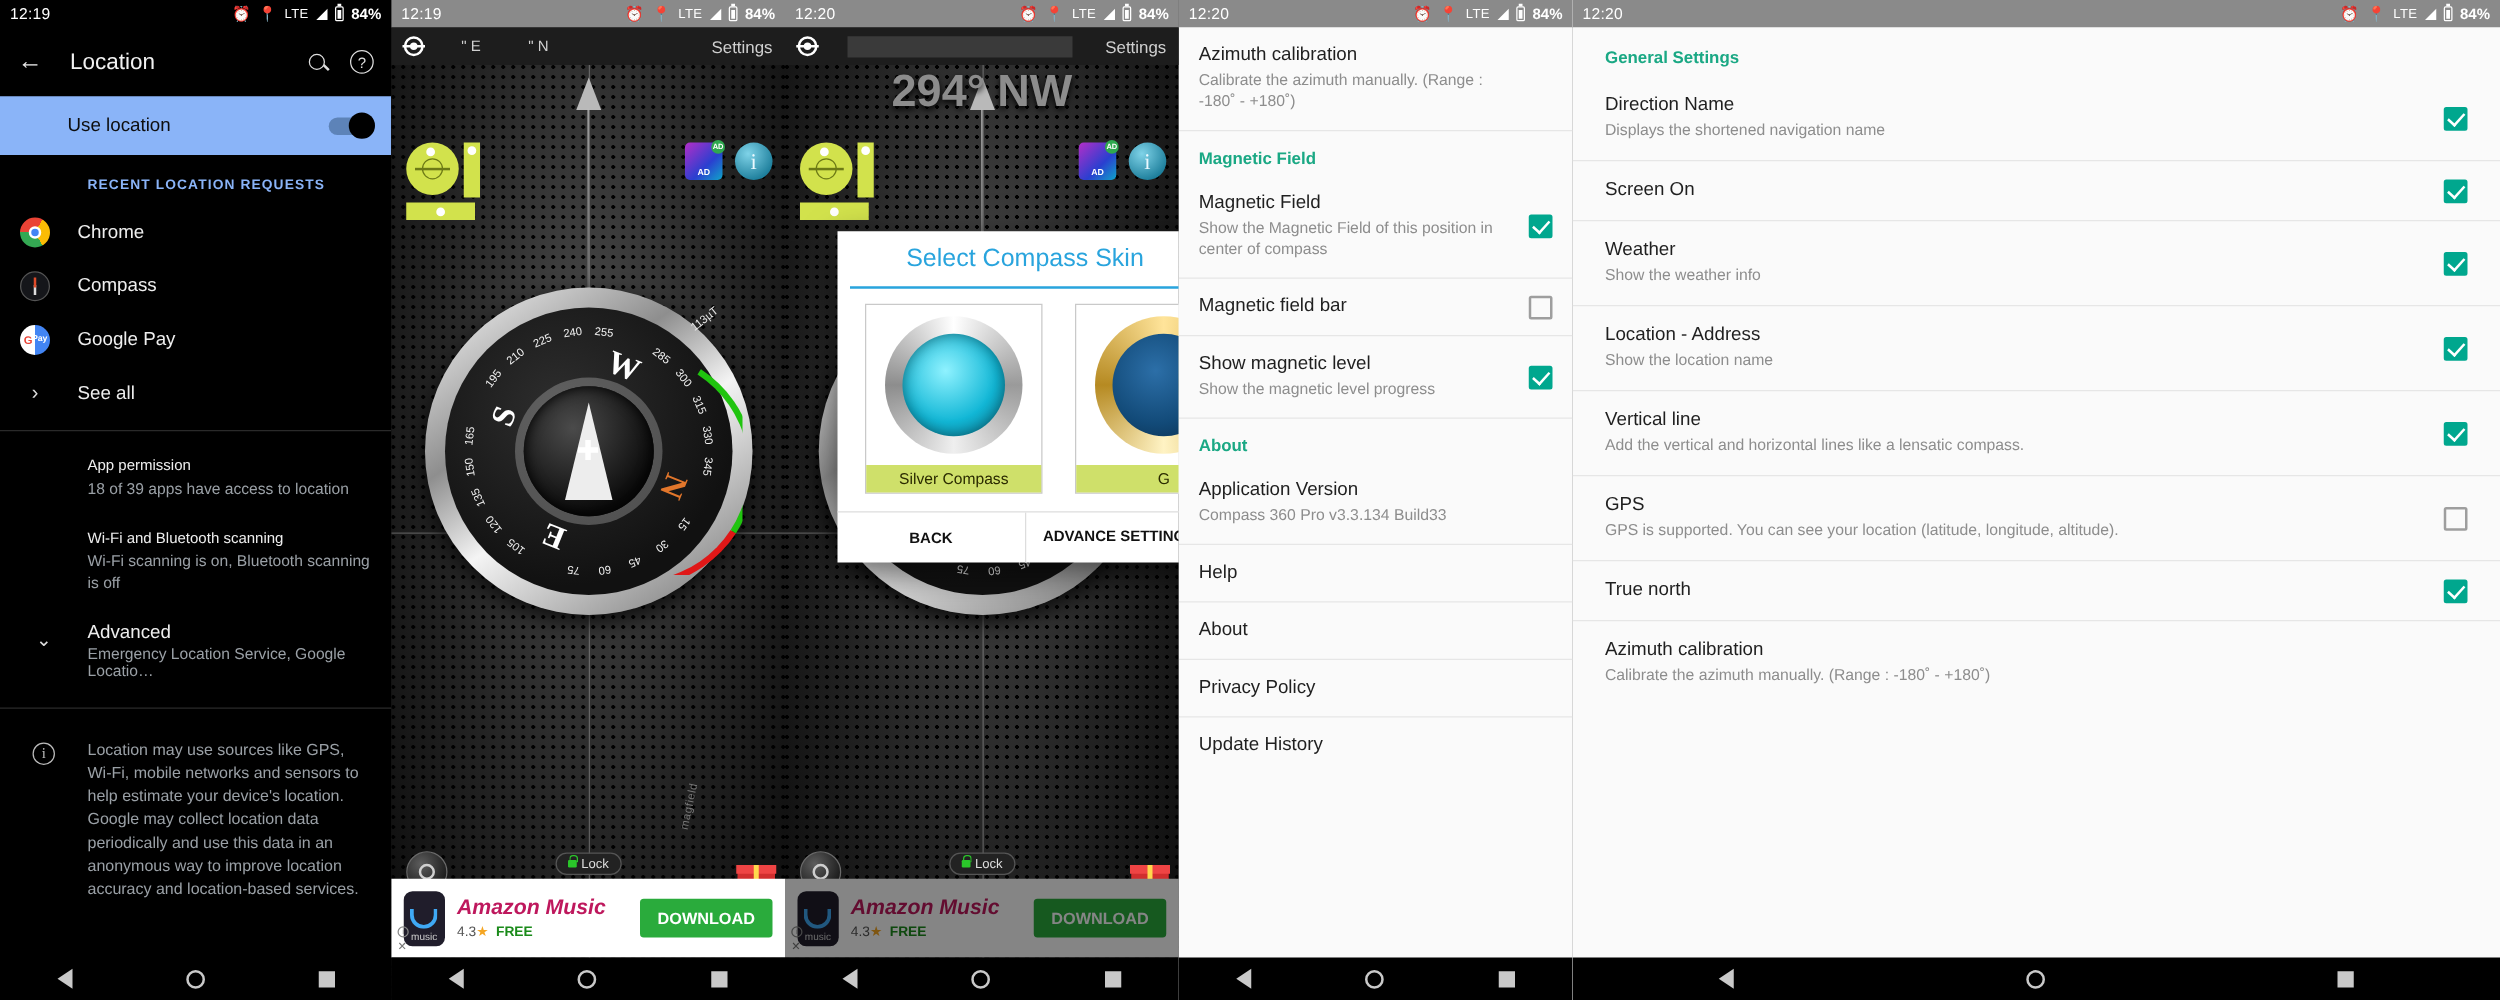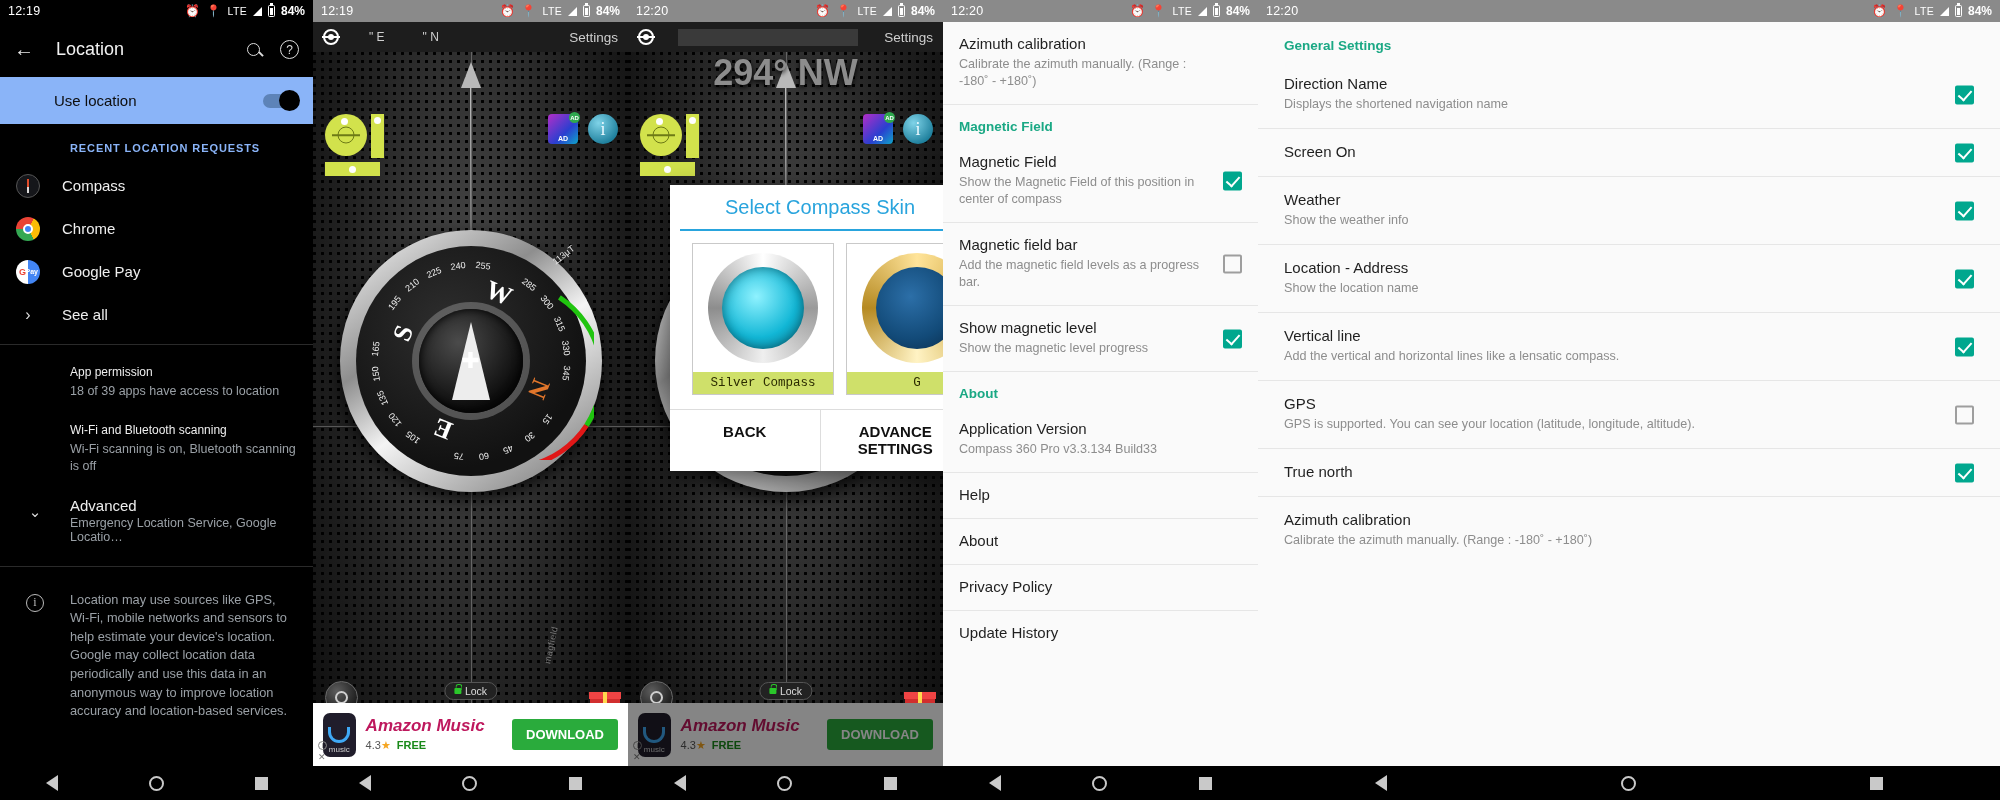--- a/index.html
+++ b/index.html
@@ -186,35 +186,35 @@
   .am-text .t2 .free { color:#1a8a1a; font-weight:700; margin-left:6px; }
   .dl-btn { margin-left:auto; background:#2aab3c; color:#fff; font-size:13px; font-weight:700;
     padding:8px 14px; border-radius:3px; }
   .ad-x { position:absolute; left:5px; bottom:4px; color:#777; font-size:9px; }
   .ad-i { position:absolute; left:5px; bottom:16px; width:9px; height:9px; border:1px solid #888;
     border-radius:50%; color:#888; font-size:7px; display:flex; align-items:center; justify-content:center; }
   .skin-dlg { position:absolute; left:42px; top:185px; width:300px; background:#fff;
     box-shadow:0 8px 26px rgba(0,0,0,.6); }
   .skin-title { text-align:center; color:#29a4dd; font-size:20px; padding:11px 0 10px; }
   .skin-underline { height:2px; background:#29a4dd; margin:0 10px; }
-  .skin-row { display:flex; gap:12px; padding:12px 0 0 22px;font-family:Liberation Mono, monospace; }
+  .skin-row { display:flex; gap:26px; padding:12px 0 0 22px; }
   .skin-card { width:142px; border:1px solid #c9c9c9; background:#fff; flex:0 0 142px; }
   .skin-prev { height:128px; display:flex; align-items:center; justify-content:center; }
   .sk-silver { width:110px;height:110px;border-radius:50%;
     background:conic-gradient(#fff,#9a9a9a,#efefef,#8d8d8d,#fff); position:relative; }
   .sk-silver:after{content:"";position:absolute;inset:14px;border-radius:50%;
     background:radial-gradient(circle at 42% 36%, #8ff2ff, #12b7d6 58%, #0a7f99 100%);
     box-shadow:inset 0 0 12px rgba(0,0,0,.45);}
   .sk-gold { width:110px;height:110px;border-radius:50%;
     background:conic-gradient(#ffe49a,#caa036,#fff3c4,#b68a22,#ffe49a); position:relative; }
   .sk-gold:after{content:"";position:absolute;inset:14px;border-radius:50%;
     background:radial-gradient(circle at 42% 36%, #2c6fa8, #124a78 60%, #0a2b49 100%);}
   .skin-name { background:#cfe06a; text-align:center; font-size:12.5px; color:#2b2b00; padding:4px 0; }
   .skin-btns { display:flex; border-top:1px solid #ddd; margin-top:14px; }
-  .skin-btn { flex:1; text-align:center; font-size:15px; font-weight:700; color:#111; padding:13px 1px; }
+  .skin-btn { flex:1; text-align:center; font-size:12px; font-weight:700; color:#111; padding:13px 1px; }
   .skin-btn + .skin-btn { border-left:1px solid #ddd; line-height:1.15; }
 
   
   .sl { position:absolute; left:0; right:0; top:22px; bottom:34px; background:#fafafa; overflow:hidden; }
   .sl-item { padding:13px 16px 14px 16px; position:relative; border-bottom:1px solid #e6e6e6; }
   .sl-item.nb { border-bottom:none; }
   .sl-t { font-size:15px; color:#1f1f1f; line-height:1.2; }
   .sl-s { font-size:12.6px; color:#8d8d8d; line-height:1.35; margin-top:3px; padding-right:40px; }
   .sl-head { font-size:13.5px; color:#1aa884; font-weight:700; padding:14px 16px 6px; }
   .cb { position:absolute; right:16px; top:50%; transform:translateY(-50%);
@@ -257,26 +257,26 @@
     <div class="use-loc">
       <span>Use location</span>
       <span class="switch">
           <span class="knob"></span>
         </span>
     </div>
 
     <div class="sec-label">RECENT LOCATION REQUESTS</div>
 
     <div class="app-row">
+      <span class="app-icon chrome"></span>
+      <span>Chrome</span>
+    </div>
+    <div class="app-row">
       <span class="app-icon compass-ic"></span>
       <span>Compass</span>
-    </div>
-    <div class="app-row">
-      <span class="app-icon chrome"></span>
-      <span>Chrome</span>
     </div>
     <div class="app-row">
       <span class="app-icon gpay">Pay</span>
       <span>Google Pay</span>
     </div>
     <div class="app-row">
       <span class="chev">›</span>
       <span>See all</span>
     </div>
 
@@ -916,21 +916,20 @@
         <div class="sl-s">Calibrate the azimuth manually. (Range : -180˚ - +180˚)</div>
       </div>
       <div class="sl-head">Magnetic Field</div>
       <div class="sl-item">
         <div class="sl-t">Magnetic Field</div>
         <div class="sl-s">Show the Magnetic Field of this position in center of compass</div>
         <span class="cb on"></span>
       </div>
       <div class="sl-item">
         <div class="sl-t">Magnetic field bar</div>
-        <div class="sl-s">Add the magnetic field levels as a progress bar.</div>
         <span class="cb"></span>
       </div>
       <div class="sl-item">
         <div class="sl-t">Show magnetic level</div>
         <div class="sl-s">Show the magnetic level progress</div>
         <span class="cb on"></span>
       </div>
       <div class="sl-head">About</div>
       <div class="sl-item">
         <div class="sl-t">Application Version</div>

